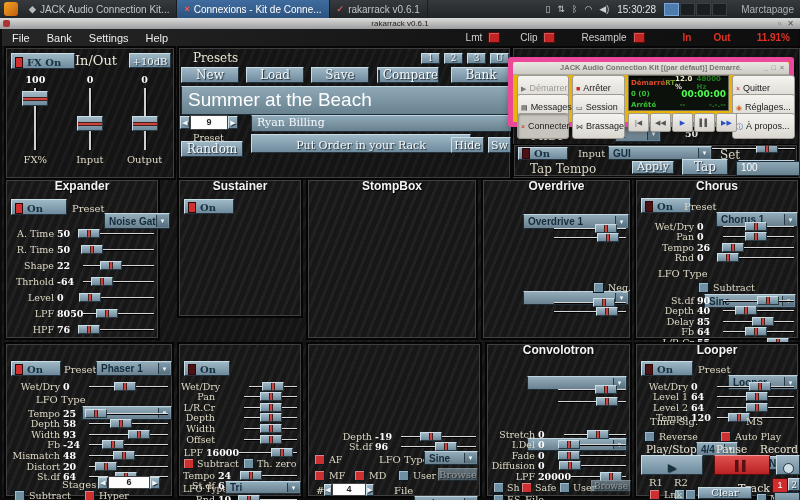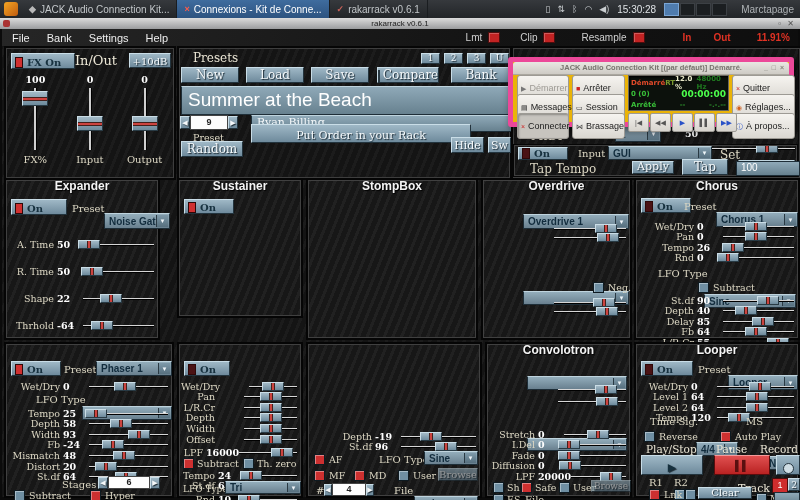--- a/index.html
+++ b/index.html
@@ -44,21 +44,21 @@
   .slabel{font-family:"DejaVu Serif",serif;color:#ddd8c4;font-size:9.5px}
   .panel{position:absolute;border:2px solid #050505;box-shadow:inset 0 0 0 1px #404040;background:repeating-linear-gradient(112deg,#212121 0 3px,#171717 3px 8px);box-sizing:border-box}
   .ptitle{height:14px;text-align:center;font-weight:bold;font-size:12px;color:#f4f4f4;text-shadow:1px 1px 1px #000;line-height:13px}
   .prow{display:flex;align-items:center;height:9px;margin:0 4px 0 2px;font-family:"DejaVu Serif",serif}
   .plbl{color:#ddd8c4;font-size:9.5px;text-align:right;flex:0 0 var(--lw,48px);padding-right:3px;white-space:nowrap}
   .pval{color:#fff;font-size:9.5px;font-weight:bold;flex:0 0 26px}
   .hsl{flex:1;position:relative;height:9px}
   .htrack{position:absolute;left:0;right:0;top:4px;height:1px;background:#d6d6d6;box-shadow:0 1px 0 #000}
   .hknob{position:absolute;top:0;width:22px;height:9px;margin-left:-11px;background:linear-gradient(#a3bac7,#6d8success,#6d8a9c);background:linear-gradient(#a3bac7,#6d8a9c);border:1px solid #28percent;border:1px solid #283a44;border-top-color:#cadde6;border-left-color:#cadde6;box-sizing:border-box}
   .hknob::before{content:"";position:absolute;left:8px;top:0;bottom:0;width:4px;background:linear-gradient(90deg,#44201c 1px,#cc4440 1px 3px,#44201c 3px)}
-  .gap-lg .prow{margin-top:18px}
+  .gap-lg .prow{margin-top:7px}
   .gap-md .prow{margin-top:3px}
   .gap-sm .prow{margin-top:1.6px}
   .spin{display:flex;align-items:center}
   .spin .sa{width:10px;height:13px;font-size:7px;display:flex;align-items:center;justify-content:center}
   .spin .sv{background:#fdfdfd;color:#222;border:1px solid #444;font-size:9px;font-weight:bold;text-align:center}
   .vcol{display:flex;flex-direction:column;align-items:center;width:52px}
   .vval{color:#fff;font-family:"DejaVu Serif",serif;font-size:9.5px;font-weight:bold;height:12px}
   .vsl{position:relative;width:30px;height:66px}
   .vtrack{position:absolute;left:14px;top:2px;bottom:2px;width:2px;background:#cfcfcf;box-shadow:1px 0 0 #000}
   .vknob{position:absolute;left:2px;width:26px;height:15px;background:linear-gradient(#a3bac7,#6d8a9c);border:1px solid #283a44;border-top-color:#cadde6;border-left-color:#cadde6;box-sizing:border-box}
@@ -246,21 +246,21 @@
       <div class="sbtn abs" style="left:272px;top:19px;width:60px;height:16px">Bank</div>
       <div class="abs" style="left:2px;top:38px;width:325px;height:27px;background:linear-gradient(#8fa9b8,#67818f);border:1px solid #1e2e38;border-top-color:#bfd4de;color:#fff;font-size:19px;padding-left:6px;line-height:26px;white-space:nowrap">Summer at the Beach</div>
       <div class="abs spin" style="left:1px;top:67px">
         <span class="sbtn sa">◀</span>
         <span class="sv" style="width:36px;height:13px;line-height:13px">9</span>
         <span class="sbtn sa">▶</span>
       </div>
       <div class="abs serif" style="left:14px;top:84px;font-size:9.5px;color:#ddd8c4">Preset</div>
       <div class="abs" style="left:72px;top:67px;width:255px;height:15px;background:linear-gradient(#8fa9b8,#67818f);border:1px solid #1e2e38;border-top-color:#bfd4de;color:#f4f8fa;font-family:'DejaVu Serif',serif;font-size:11px;padding-left:5px;line-height:14px">Ryan Billing</div>
       <div class="sbtn abs" style="left:2px;top:93px;width:62px;height:16px">Random</div>
-      <div class="sbtn abs" style="left:72px;top:76px;width:220px;height:19px;font-size:11px">Put Order in your Rack</div>
+      <div class="sbtn abs" style="left:72px;top:86px;width:220px;height:19px;font-size:11px">Put Order in your Rack</div>
       <div class="sbtn abs" style="left:272px;top:89px;width:33px;height:16px;font-size:11px">Hide</div>
       <div class="sbtn abs" style="left:309px;top:89px;width:23px;height:16px;font-size:11px">Sw</div>
     </div>
 
     <div class="frame" style="left:509px;top:17px;width:287px;height:130px">
       <div class="abs serif" style="left:18px;top:81px;font-size:12px;color:#cfcabb">MIDI</div>
       <div class="abs serif" style="left:62px;top:81px;font-size:11px;color:#ddd8c4">Octave</div>
       <div class="combo abs" style="left:102px;top:78px;width:46px;height:16px">
           <span>1</span>
           <span class="ca">▼</span>
@@ -632,21 +632,21 @@
       <div class="abs serif" style="left:56px;top:135px;font-size:10px;color:#ddd8c4">Stages</div>
       <div class="abs spin" style="left:92px;top:132px">
         <span class="sbtn sa" style="height:12px">◀</span>
         <span class="sv" style="width:40px;height:11px;line-height:11px">6</span>
         <span class="sbtn sa" style="height:12px">▶</span>
       </div>
       <div class="abs" style="left:8px;top:146px;display:flex;align-items:center">
           <span class="cb"></span>
           <span class="slabel" style="margin-left:4px">Subtract</span>
         </div>
-      <div class="abs" style="left:84px;top:146px;display:flex;align-items:flex-start">
+      <div class="abs" style="left:78px;top:146px;display:flex;align-items:flex-start">
           <span class="cb red"></span>
           <span class="slabel" style="margin-left:4px">Hyper</span>
         </div>
     </div>
 
     <div class="panel" style="left:175px;top:313px;width:126px;height:156px">
       <div class="sbtn onbtn abs" style="left:5px;top:17px;width:46px;height:15px">
           <span class="oled off"></span>
           <span>On</span>
         </div>

